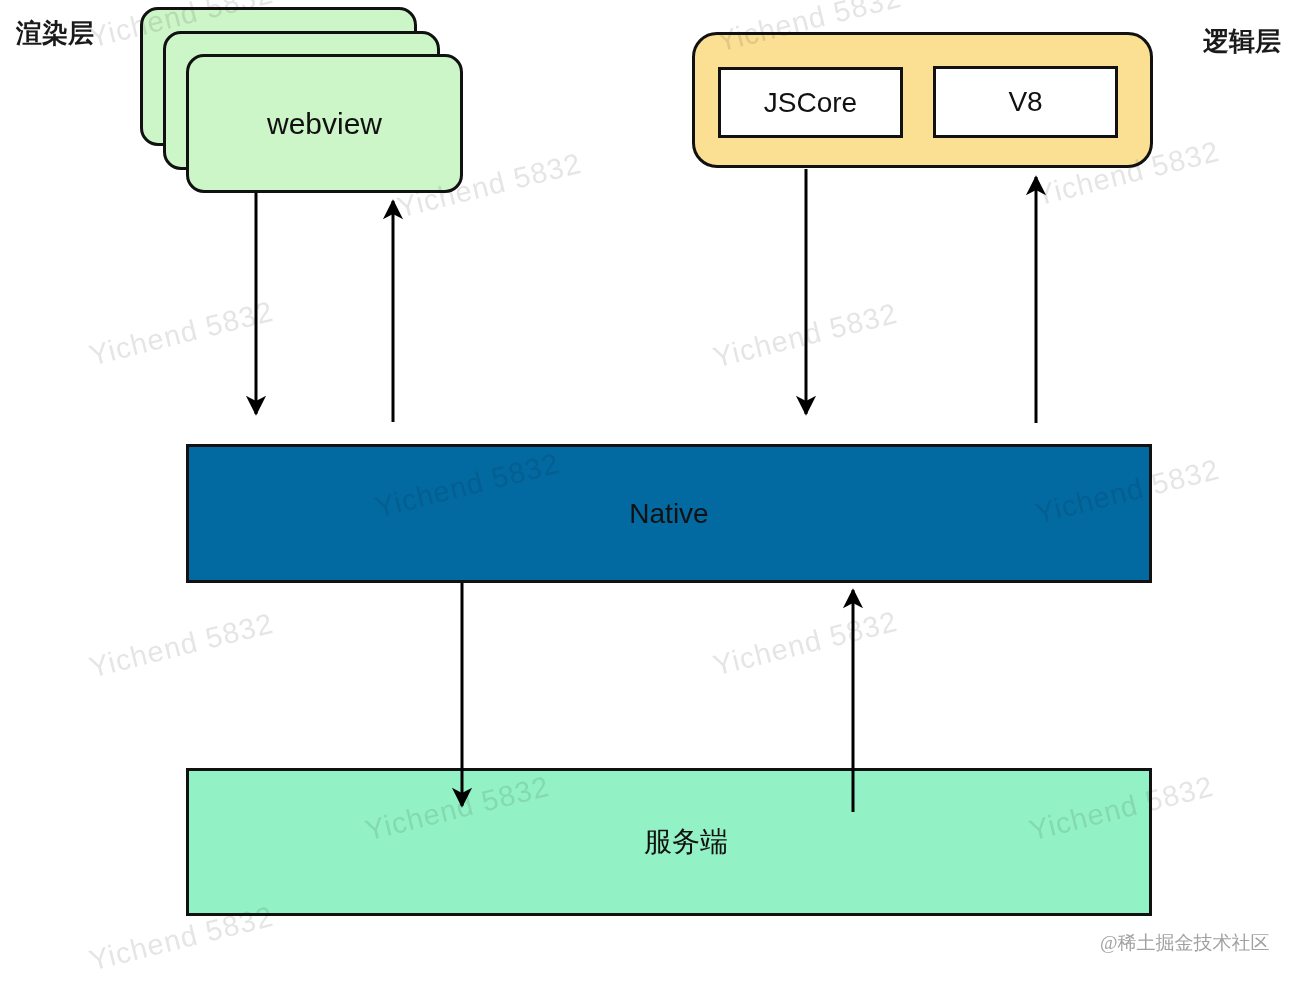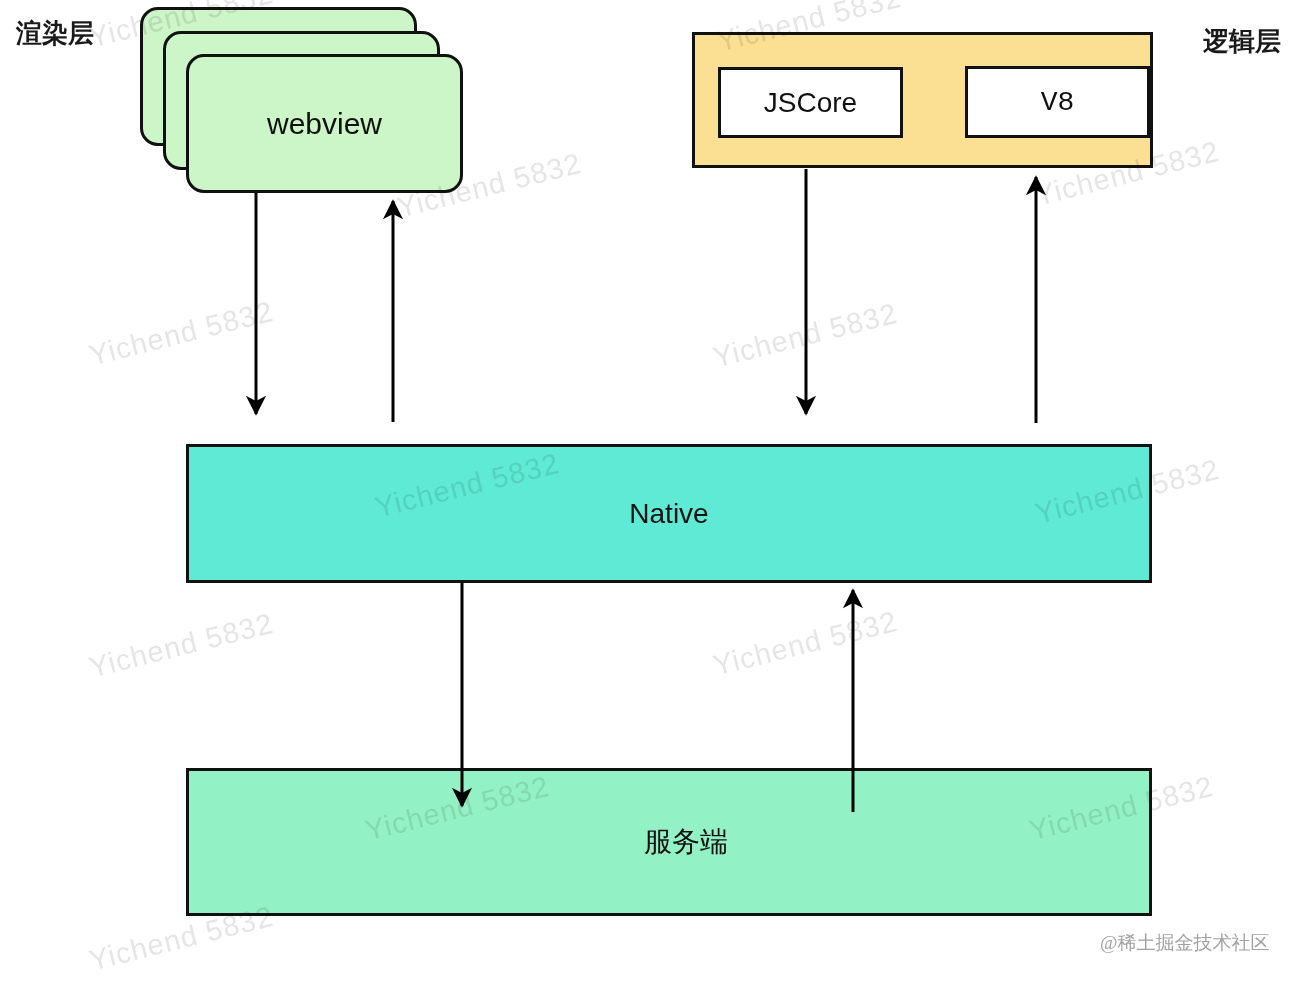--- a/index.html
+++ b/index.html
@@ -20,21 +20,21 @@
     border: 3px solid #111111;
     box-sizing: border-box;
     display: flex;
     align-items: center;
     justify-content: center;
     color: #111111;
   }
   .green  { background: #ccf5c8; border-radius: 18px; }
   .yellow { background: #fbdf93; }
   .white  { background: #ffffff; }
-  .red    { background: #5eead4; }
+  .red    { background: #0369a1; }
   .mint   { background: #93f2c5; }
 
   .layer-label {
     position: absolute;
     font-size: 26px;
     font-weight: 600;
     color: #1a1a1a;
     white-space: nowrap;
     z-index: 3;
   }
@@ -98,25 +98,25 @@
 
   <div class="layer-label" style="left:16px; top:16px;">渲染层</div>
   <div class="layer-label" style="left:1203px; top:24px;">逻辑层</div>
 
   <div class="box green z1" style="left:140px; top:7px;  width:277px; height:139px;"></div>
   <div class="box green z2" style="left:163px; top:31px; width:277px; height:139px;"></div>
   <div class="box green z3" style="left:186px; top:54px; width:277px; height:139px;">
     <span class="box-label webview-label">webview</span>
   </div>
 
-  <div class="box yellow z1" style="left:692px; top:32px; width:461px; height:136px;">
+  <div class="box yellow z1" style="left:692px; top:32px; width:461px; height:136px;border-radius:25px;">
     <div class="box white" style="left:23px; top:32px; width:185px; height:71px;">
       <span class="box-label">JSCore</span>
     </div>
-    <div class="box white" style="left:270px; top:31px; width:185px; height:72px;font-family:Liberation Mono, monospace;">
+    <div class="box white" style="left:238px; top:31px; width:185px; height:72px;">
       <span class="box-label">V8</span>
     </div>
   </div>
 
   <div class="box red z1" style="left:186px; top:444px; width:966px; height:139px;">
     <span class="box-label">Native</span>
   </div>
 
   <div class="box mint z1" style="left:186px; top:768px; width:966px; height:148px;padding-left:34px;">
     <span class="box-label">服务端</span>

